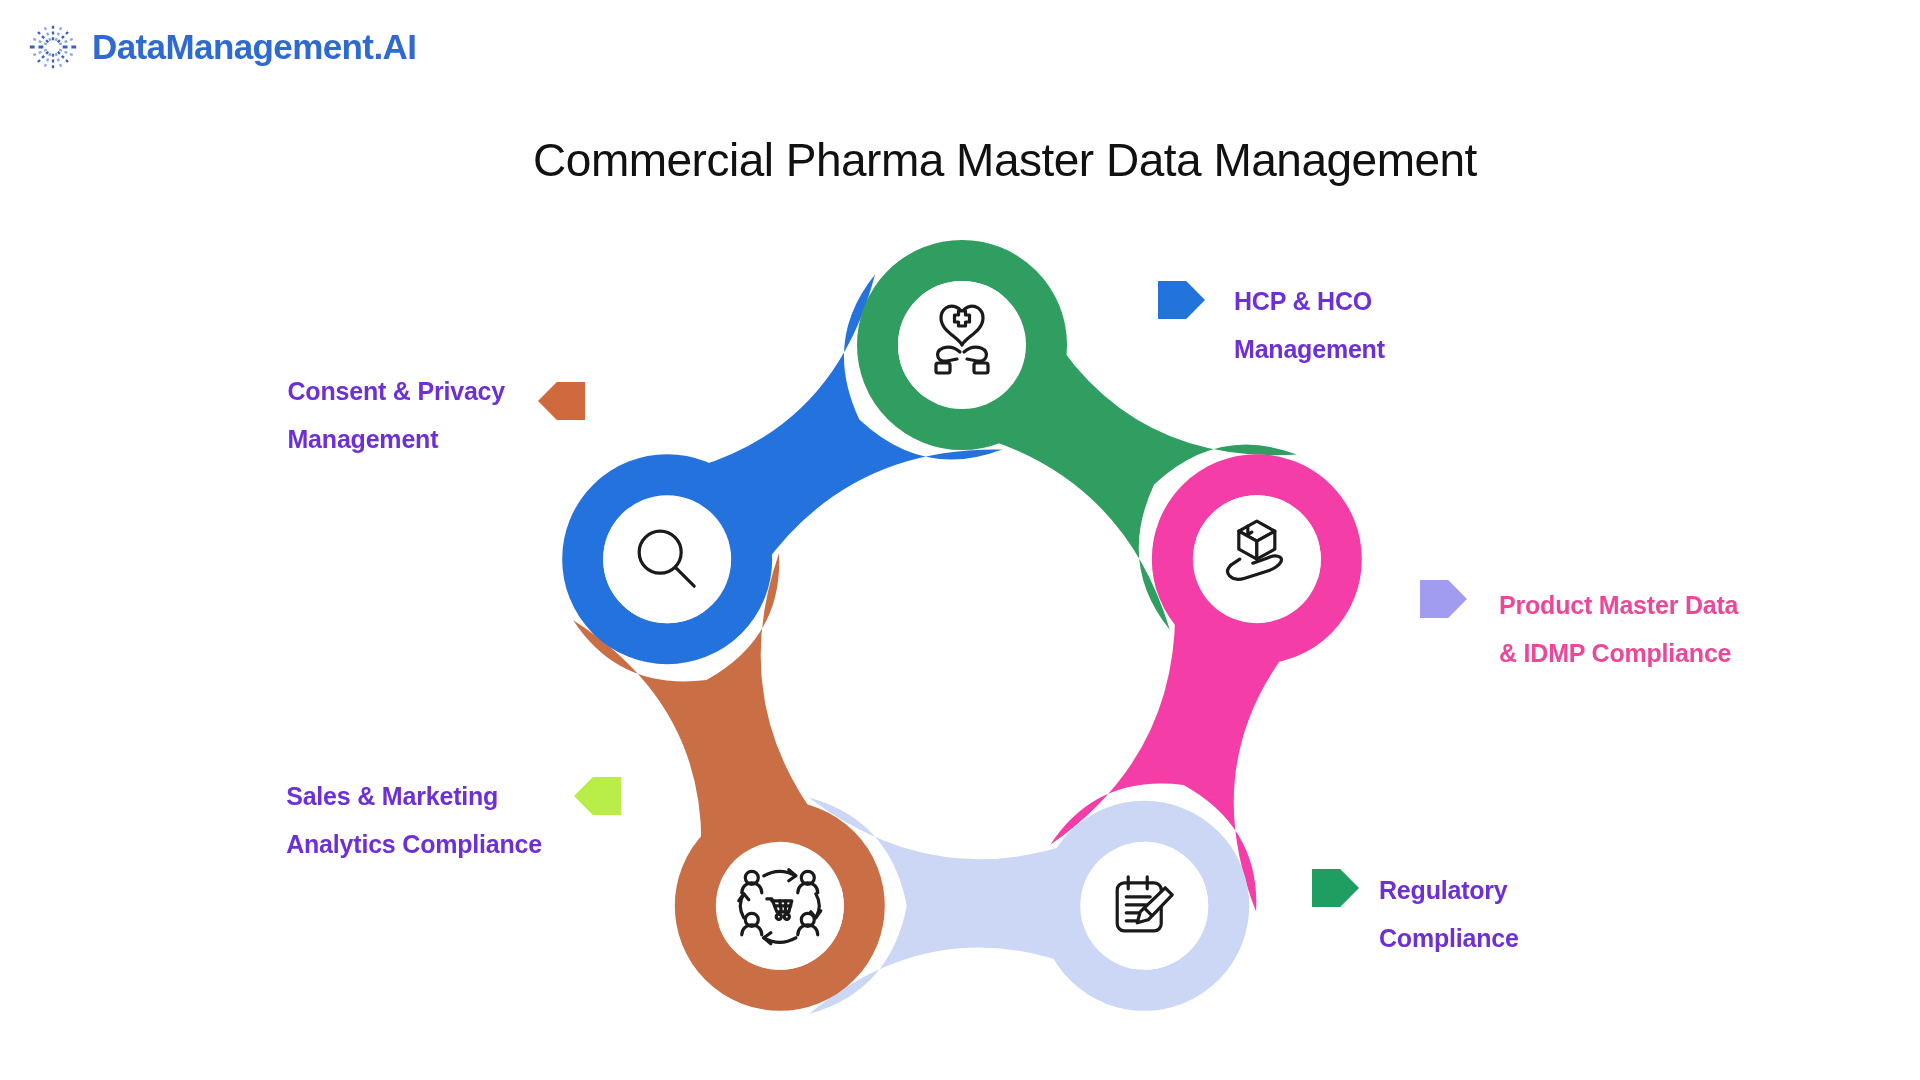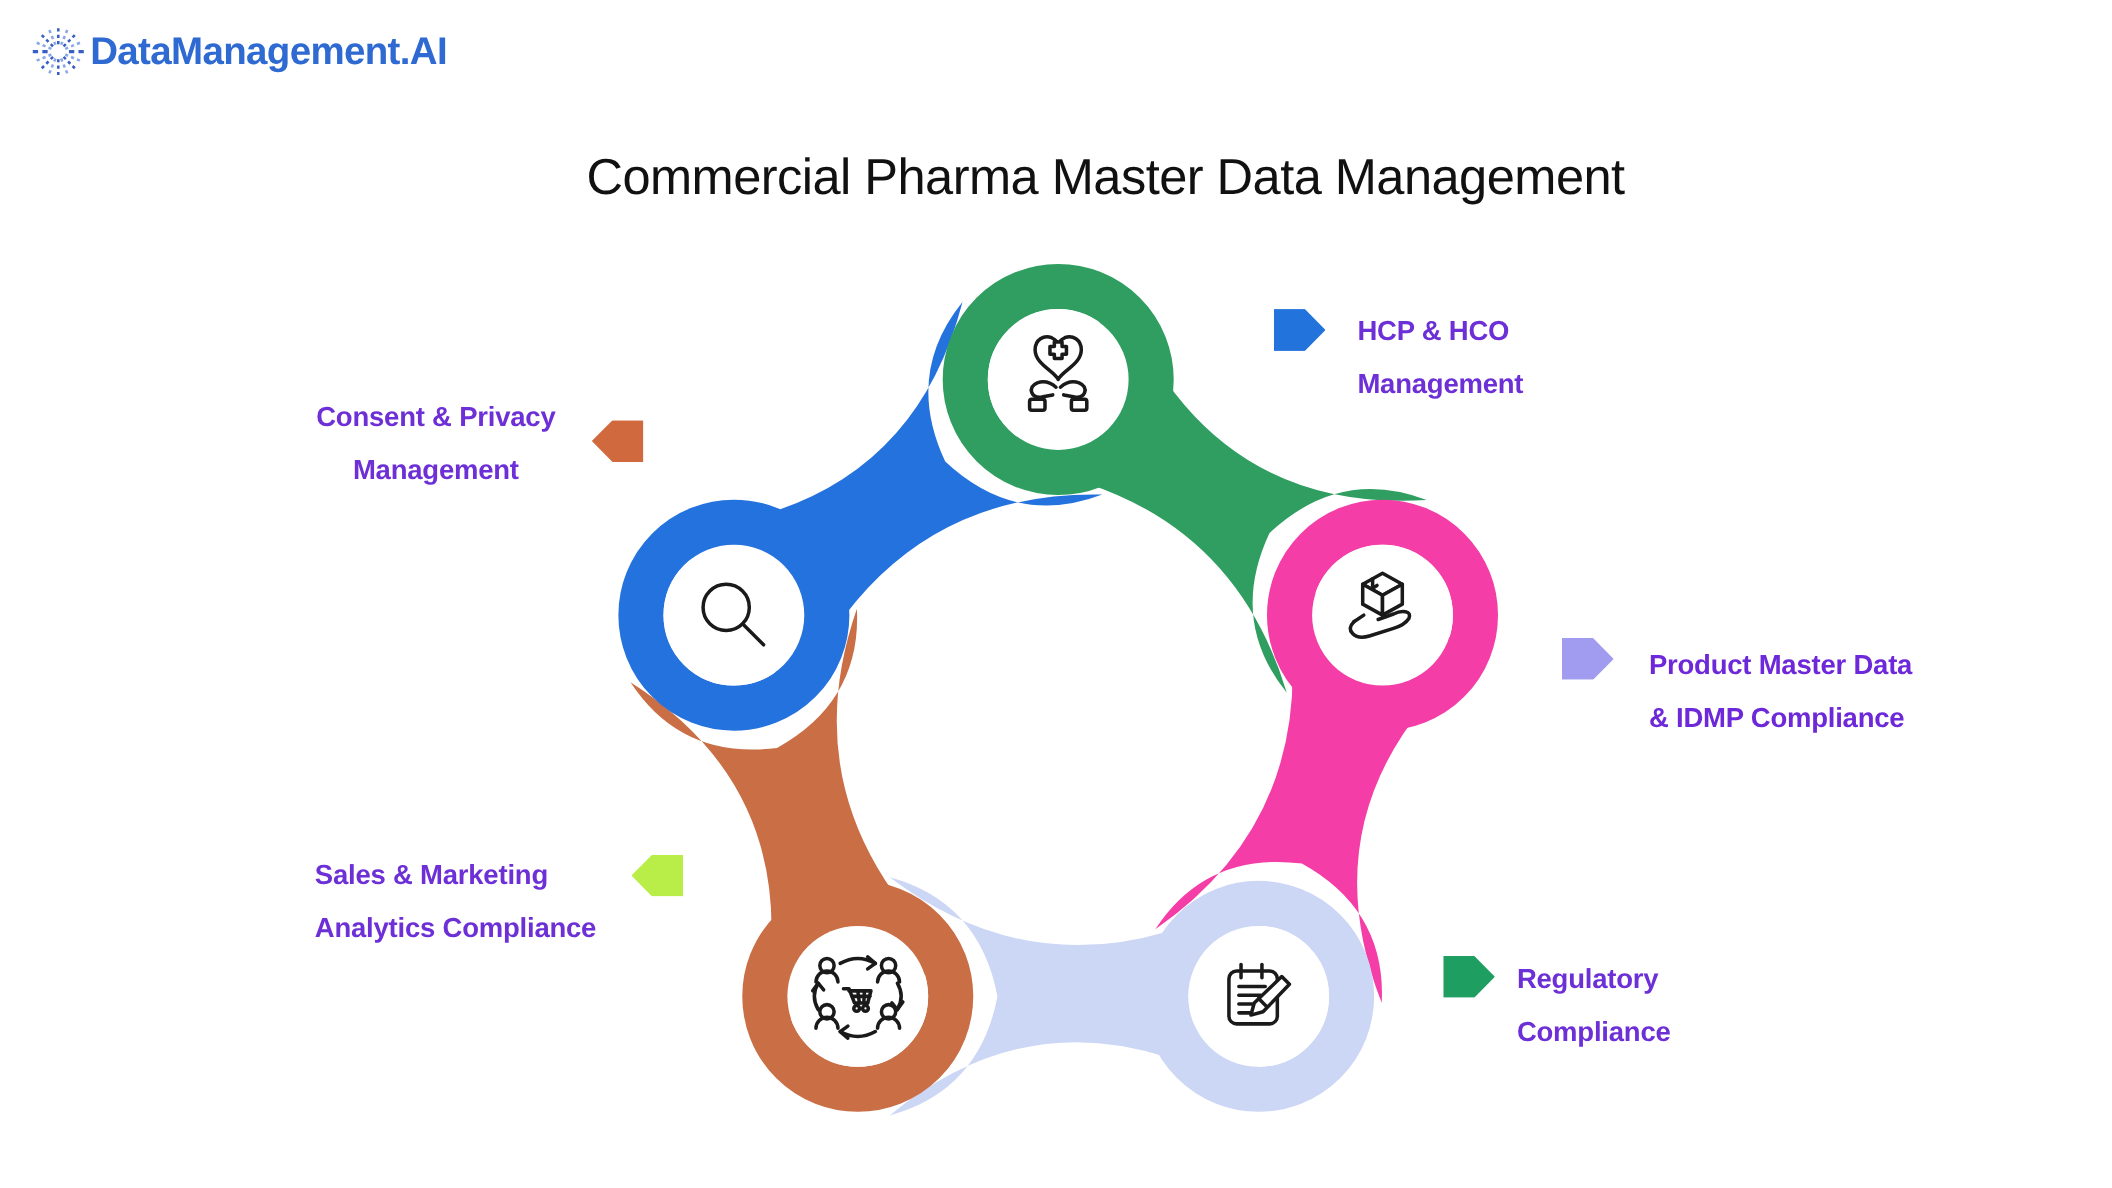--- a/index.html
+++ b/index.html
@@ -1,37 +1,37 @@
 <!DOCTYPE html>
 <html><head>
 <meta charset="utf-8">
 <style>
   html,body{margin:0;padding:0;background:#ffffff;}
   .canvas{position:relative;width:1920px;height:1080px;background:#ffffff;overflow:hidden;
           font-family:"Liberation Sans",sans-serif;}
-  .logo{position:absolute;left:24px;top:18px;display:flex;align-items:center;gap:0;}
+  .logo{position:absolute;left:24px;top:18px;display:flex;align-items:center;gap:10px;}
   .logo-text{font-size:35px;font-weight:bold;letter-spacing:-0.6px;}
   .title{position:absolute;left:1005px;top:133px;transform:translateX(-50%);
          font-size:46px;font-weight:normal;letter-spacing:-0.5px;white-space:nowrap;}
   #diagram-svg{position:absolute;left:0;top:0;}
   .arrow{position:absolute;width:47px;height:38px;}
   .arrow.right{clip-path:polygon(0 0,60% 0,100% 50%,60% 100%,0 100%);}
   .arrow.left{clip-path:polygon(100% 0,40% 0,0 50%,40% 100%,100% 100%);}
   #arrow-0{left:1158px;top:281px}
   #arrow-1{left:1420px;top:580px}
   #arrow-2{left:1312px;top:869px}
   #arrow-3{left:574px;top:777px}
   #arrow-4{left:538px;top:382px}
   .label{position:absolute;font-weight:bold;font-size:25px;line-height:48px;
          white-space:nowrap;letter-spacing:-0.2px;}
   #label-0{left:1234px;top:277px}
   #label-1{left:1499px;top:581px}
   #label-2{left:1379px;top:866px}
   #label-3{right:1378px;top:772px;text-align:left}
-  #label-4{right:1415px;top:355px;text-align:center}
+  #label-4{right:1415px;top:367px;text-align:left}
 </style>
 </head>
 <body>
 
 <div class="canvas">
 
   <div class="logo">
     <svg id="logo-burst" width="58" height="58" viewBox="-30 -30 60 60">
         <line x1="10" y1="0" x2="28" y2="0" stroke="#3a5fc4" stroke-width="3" stroke-dasharray="5 4"></line>
         <line x1="6.467156727579007" y1="2.6787840265556286" x2="21.249229247759594" y2="8.801718944397065" stroke="#8aa7e7" stroke-width="2.4" stroke-dasharray="3 3"></line>
@@ -129,21 +129,21 @@
       </g>
     </svg>
 
   <div class="arrow right" id="arrow-0" style="background: rgb(34, 115, 220);"></div>
   <div class="label" id="label-0" style="color: rgb(109, 47, 214);">
     <div>HCP &amp; HCO</div>
     <div>Management</div>
   </div>
 
   <div class="arrow right" id="arrow-1" style="background: rgb(161, 156, 240);"></div>
-  <div class="label" id="label-1" style="color: #6d28d9;">
+  <div class="label" id="label-1" style="color: #ec4899;">
     <div>Product Master Data</div>
     <div>&amp; IDMP Compliance</div>
   </div>
 
   <div class="arrow right" id="arrow-2" style="background: rgb(31, 158, 97);"></div>
   <div class="label" id="label-2" style="color: rgb(109, 47, 214);">
     <div>Regulatory</div>
     <div>Compliance</div>
   </div>
 

